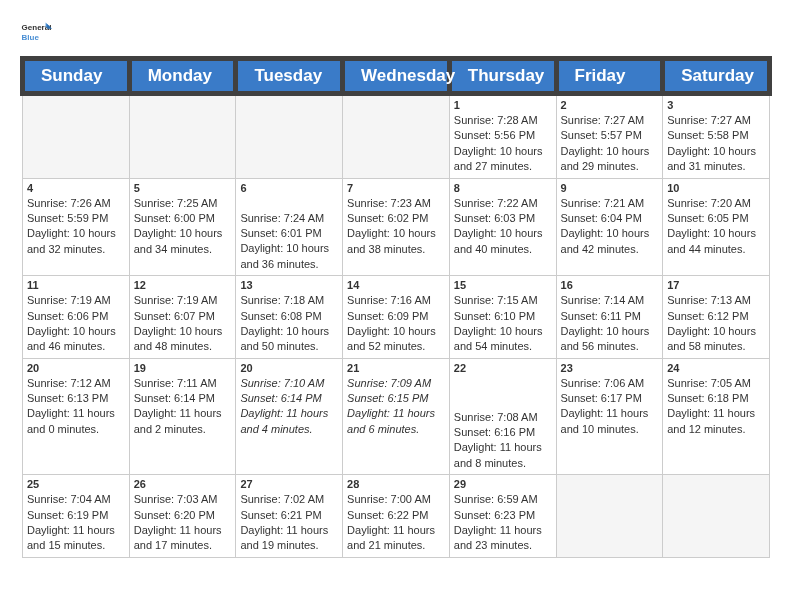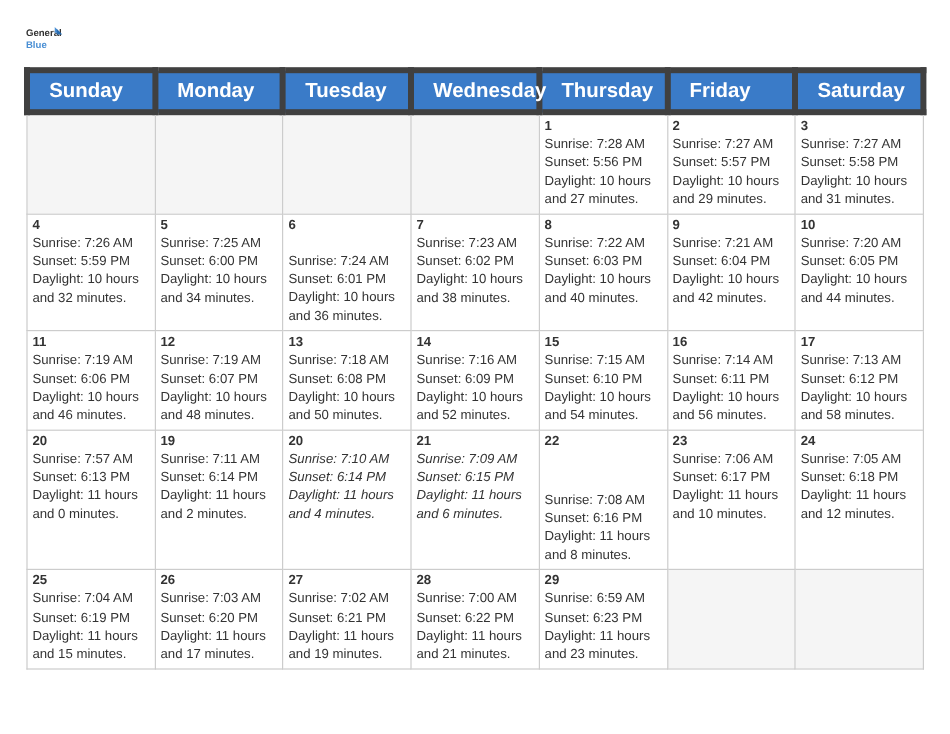--- a/index.html
+++ b/index.html
@@ -228,21 +228,21 @@
           <span class="day-num">17</span>
           <div class="day-info" style="white-space: pre-line;">Sunrise: 7:13 AM
 Sunset: 6:12 PM
 Daylight: 10 hours
 and 58 minutes.</div>
         </td>
       </tr>
       <tr>
         <td>
           <span class="day-num">20</span>
-          <div class="day-info" style="white-space: pre-line;">Sunrise: 7:57 AM
+          <div class="day-info" style="white-space: pre-line;">Sunrise: 7:12 AM
 Sunset: 6:13 PM
 Daylight: 11 hours
 and 0 minutes.</div>
         </td>
         <td>
           <span class="day-num">19</span>
           <div class="day-info" style="white-space: pre-line;">Sunrise: 7:11 AM
 Sunset: 6:14 PM
 Daylight: 11 hours
 and 2 minutes.</div>

